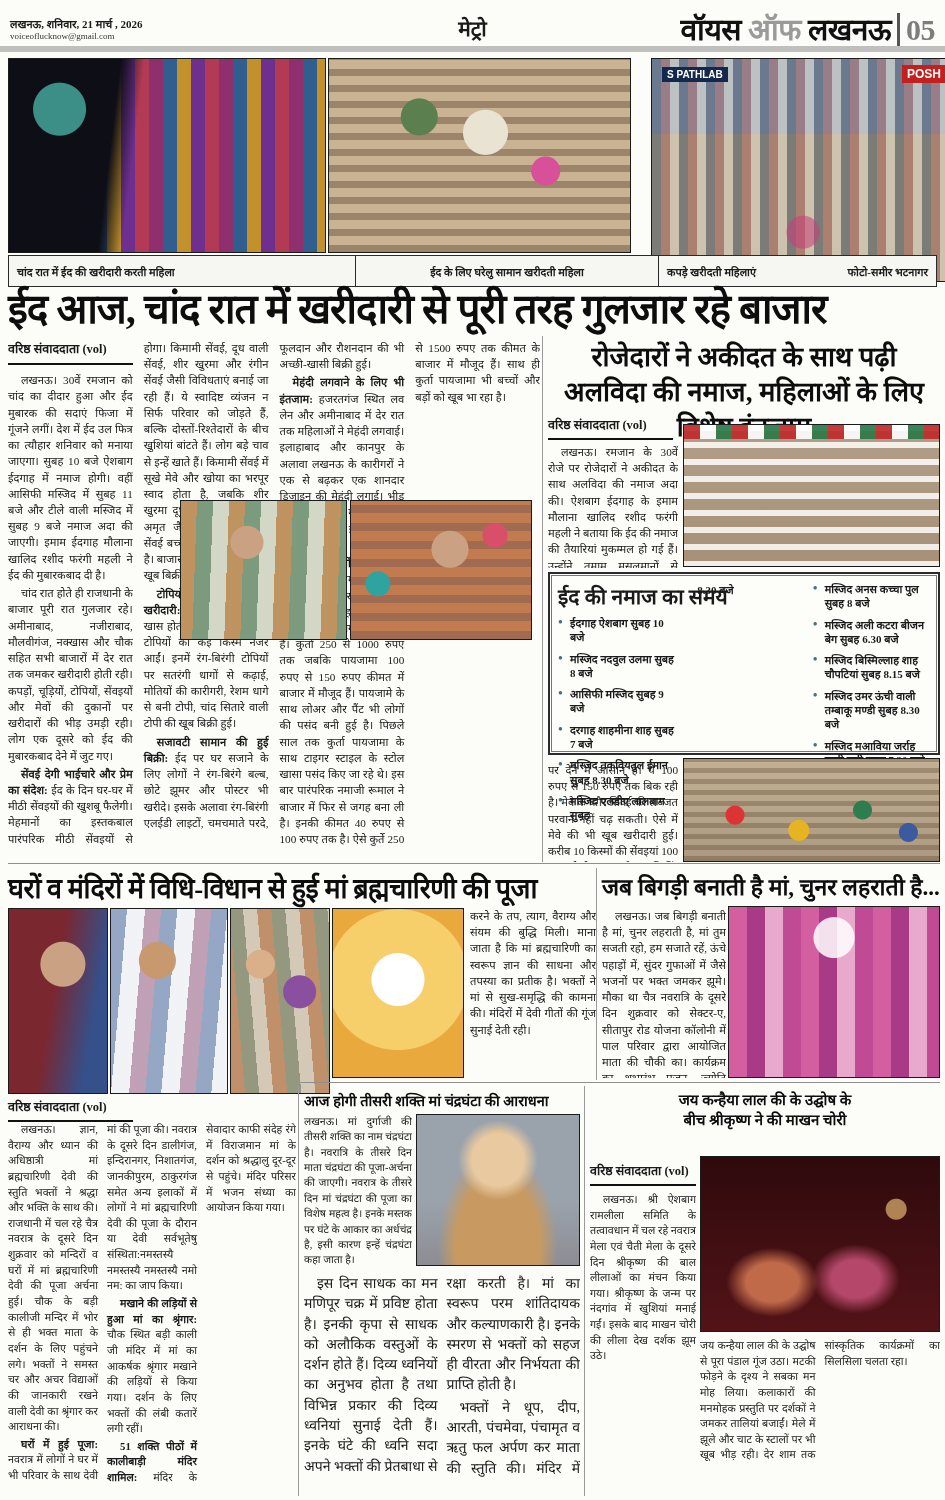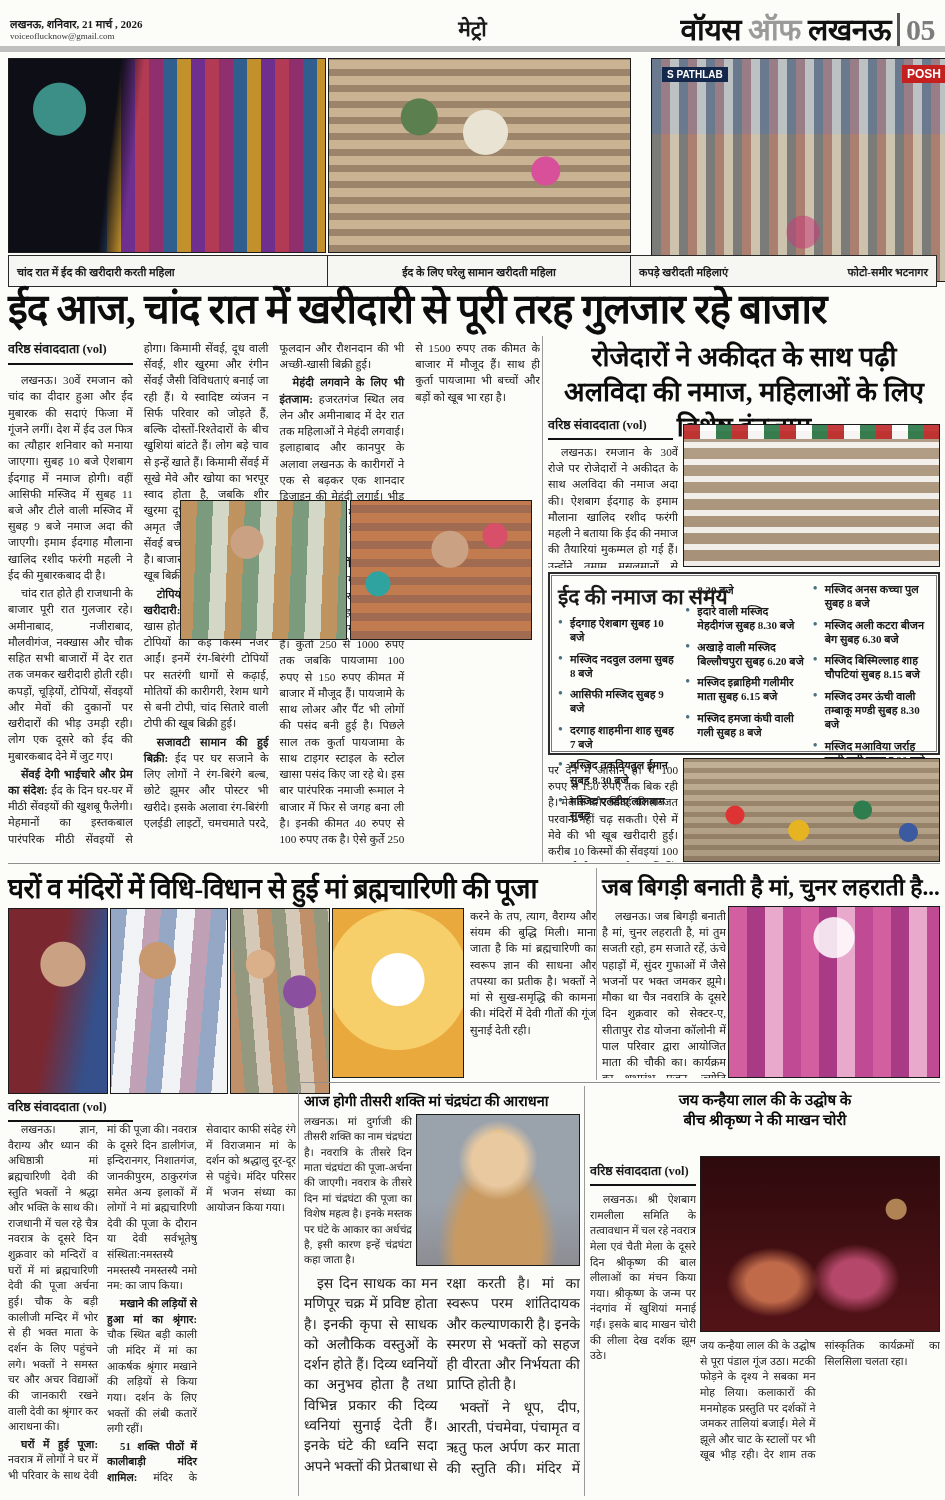--- a/index.html
+++ b/index.html
@@ -137,21 +137,21 @@
   <div class="abs header-bar" style="left:0;top:46px;width:945px;"></div>
 
   <div class="abs photo ph-bangles" style="left:8px;top:58px;width:318px;height:195px;"></div>
   <div class="abs photo ph-market" style="left:328px;top:58px;width:303px;height:195px;"></div>
   <div class="abs photo ph-street" style="left:651px;top:58px;width:304px;height:224px;">
     <span class="sign sign-lab">S PATHLAB</span>
     <span class="sign sign-posh">POSH</span>
   </div>
   <div class="abs caption-strip" style="left:8px;top:255px;width:929px;height:32px;">
     <div class="caption-cell" style="width:318px;">चांद रात में ईद की खरीदारी करती महिला</div>
-    <div class="caption-cell" style="width:303px;justify-content:center;">ईद के लिए घरेलु सामान खरीदती महिला</div>
+    <div class="caption-cell" style="width:303px;justify-content:center;margin-left:28px;">ईद के लिए घरेलु सामान खरीदती महिला</div>
     <div class="caption-cell" style="flex:1;">
       <span>कपड़े खरीदती महिलाएं</span>
       <span class="credit">फोटो-समीर भटनागर</span>
     </div>
   </div>
 
   <div class="abs h-main" style="left:8px;top:288px;">ईद आज, चांद रात में खरीदारी से पूरी तरह गुलजार रहे बाजार</div>
 
   <div class="abs bodycol cols4" style="left:8px;top:340px;width:532px;height:520px;">
     <span class="byline-in">वरिष्ठ संवाददाता (vol)</span>
@@ -182,26 +182,20 @@
         <li>ईदगाह ऐशबाग सुबह 10 बजे</li>
         <li>मस्जिद नदवुल उलमा सुबह 8 बजे</li>
         <li>आसिफी मस्जिद सुबह 9 बजे</li>
         <li>दरगाह शाहमीना शाह सुबह 7 बजे</li>
         <li>मस्जिद तकवियतुल ईमान सुबह 8.30 बजे</li>
         <li>मस्जिद एलडीए लालबाग सुबह</li>
       </ul>
     </div>
     <div class="pb-col">
       <div class="pb-cont">8.30 बजे</div>
-      <ul class="pb-list">
-        <li>इदारे वाली मस्जिद मेहदीगंज सुबह 8.30 बजे</li>
-        <li>अखाड़े वाली मस्जिद बिल्लौचपुरा सुबह 6.20 बजे</li>
-        <li>मस्जिद इब्राहिमी गलीमीर माता सुबह 6.15 बजे</li>
-        <li>मस्जिद हमजा कंघी वाली गली सुबह 8 बजे</li>
-      </ul>
     </div>
     <div class="pb-col">
       <ul class="pb-list">
         <li>मस्जिद अनस कच्चा पुल सुबह 8 बजे</li>
         <li>मस्जिद अली कटरा बीजन बेग सुबह 6.30 बजे</li>
         <li>मस्जिद बिस्मिल्लाह शाह चौपटियां सुबह 8.15 बजे</li>
         <li>मस्जिद उमर ऊंची वाली तम्बाकू मण्डी सुबह 8.30 बजे</li>
         <li>मस्जिद मआविया जर्राह वाली गली सुबह 7.30 बजे</li>
       </ul>
     </div>

